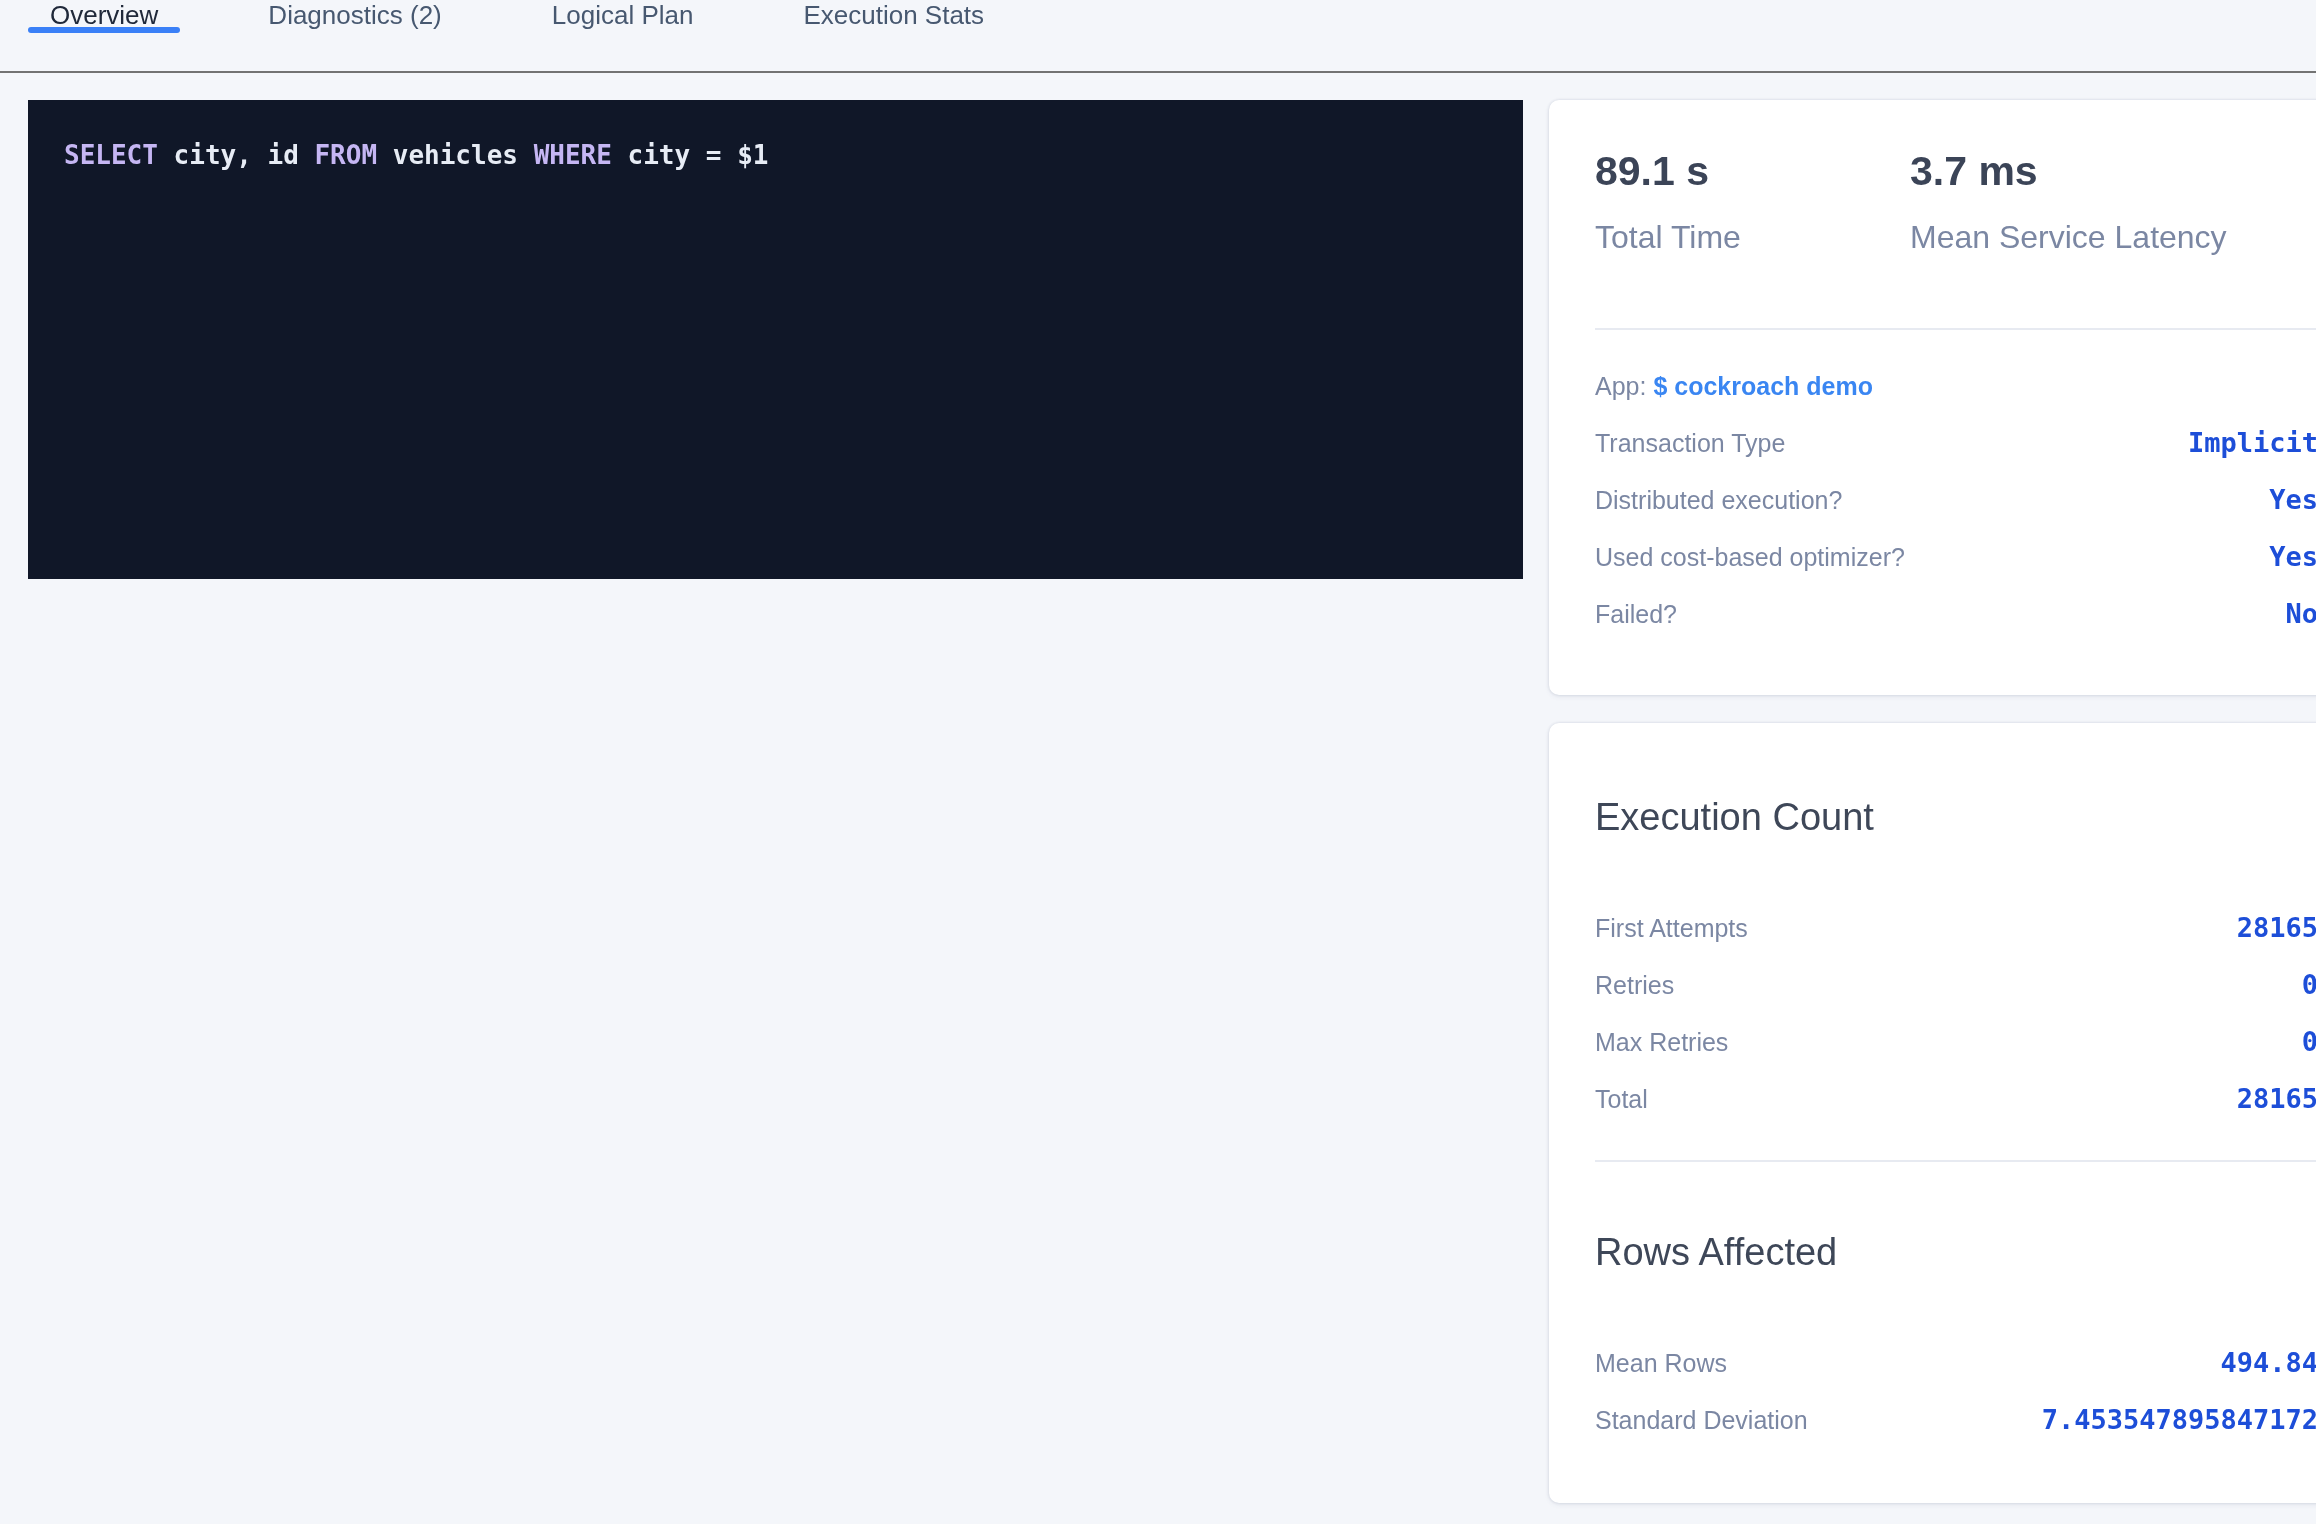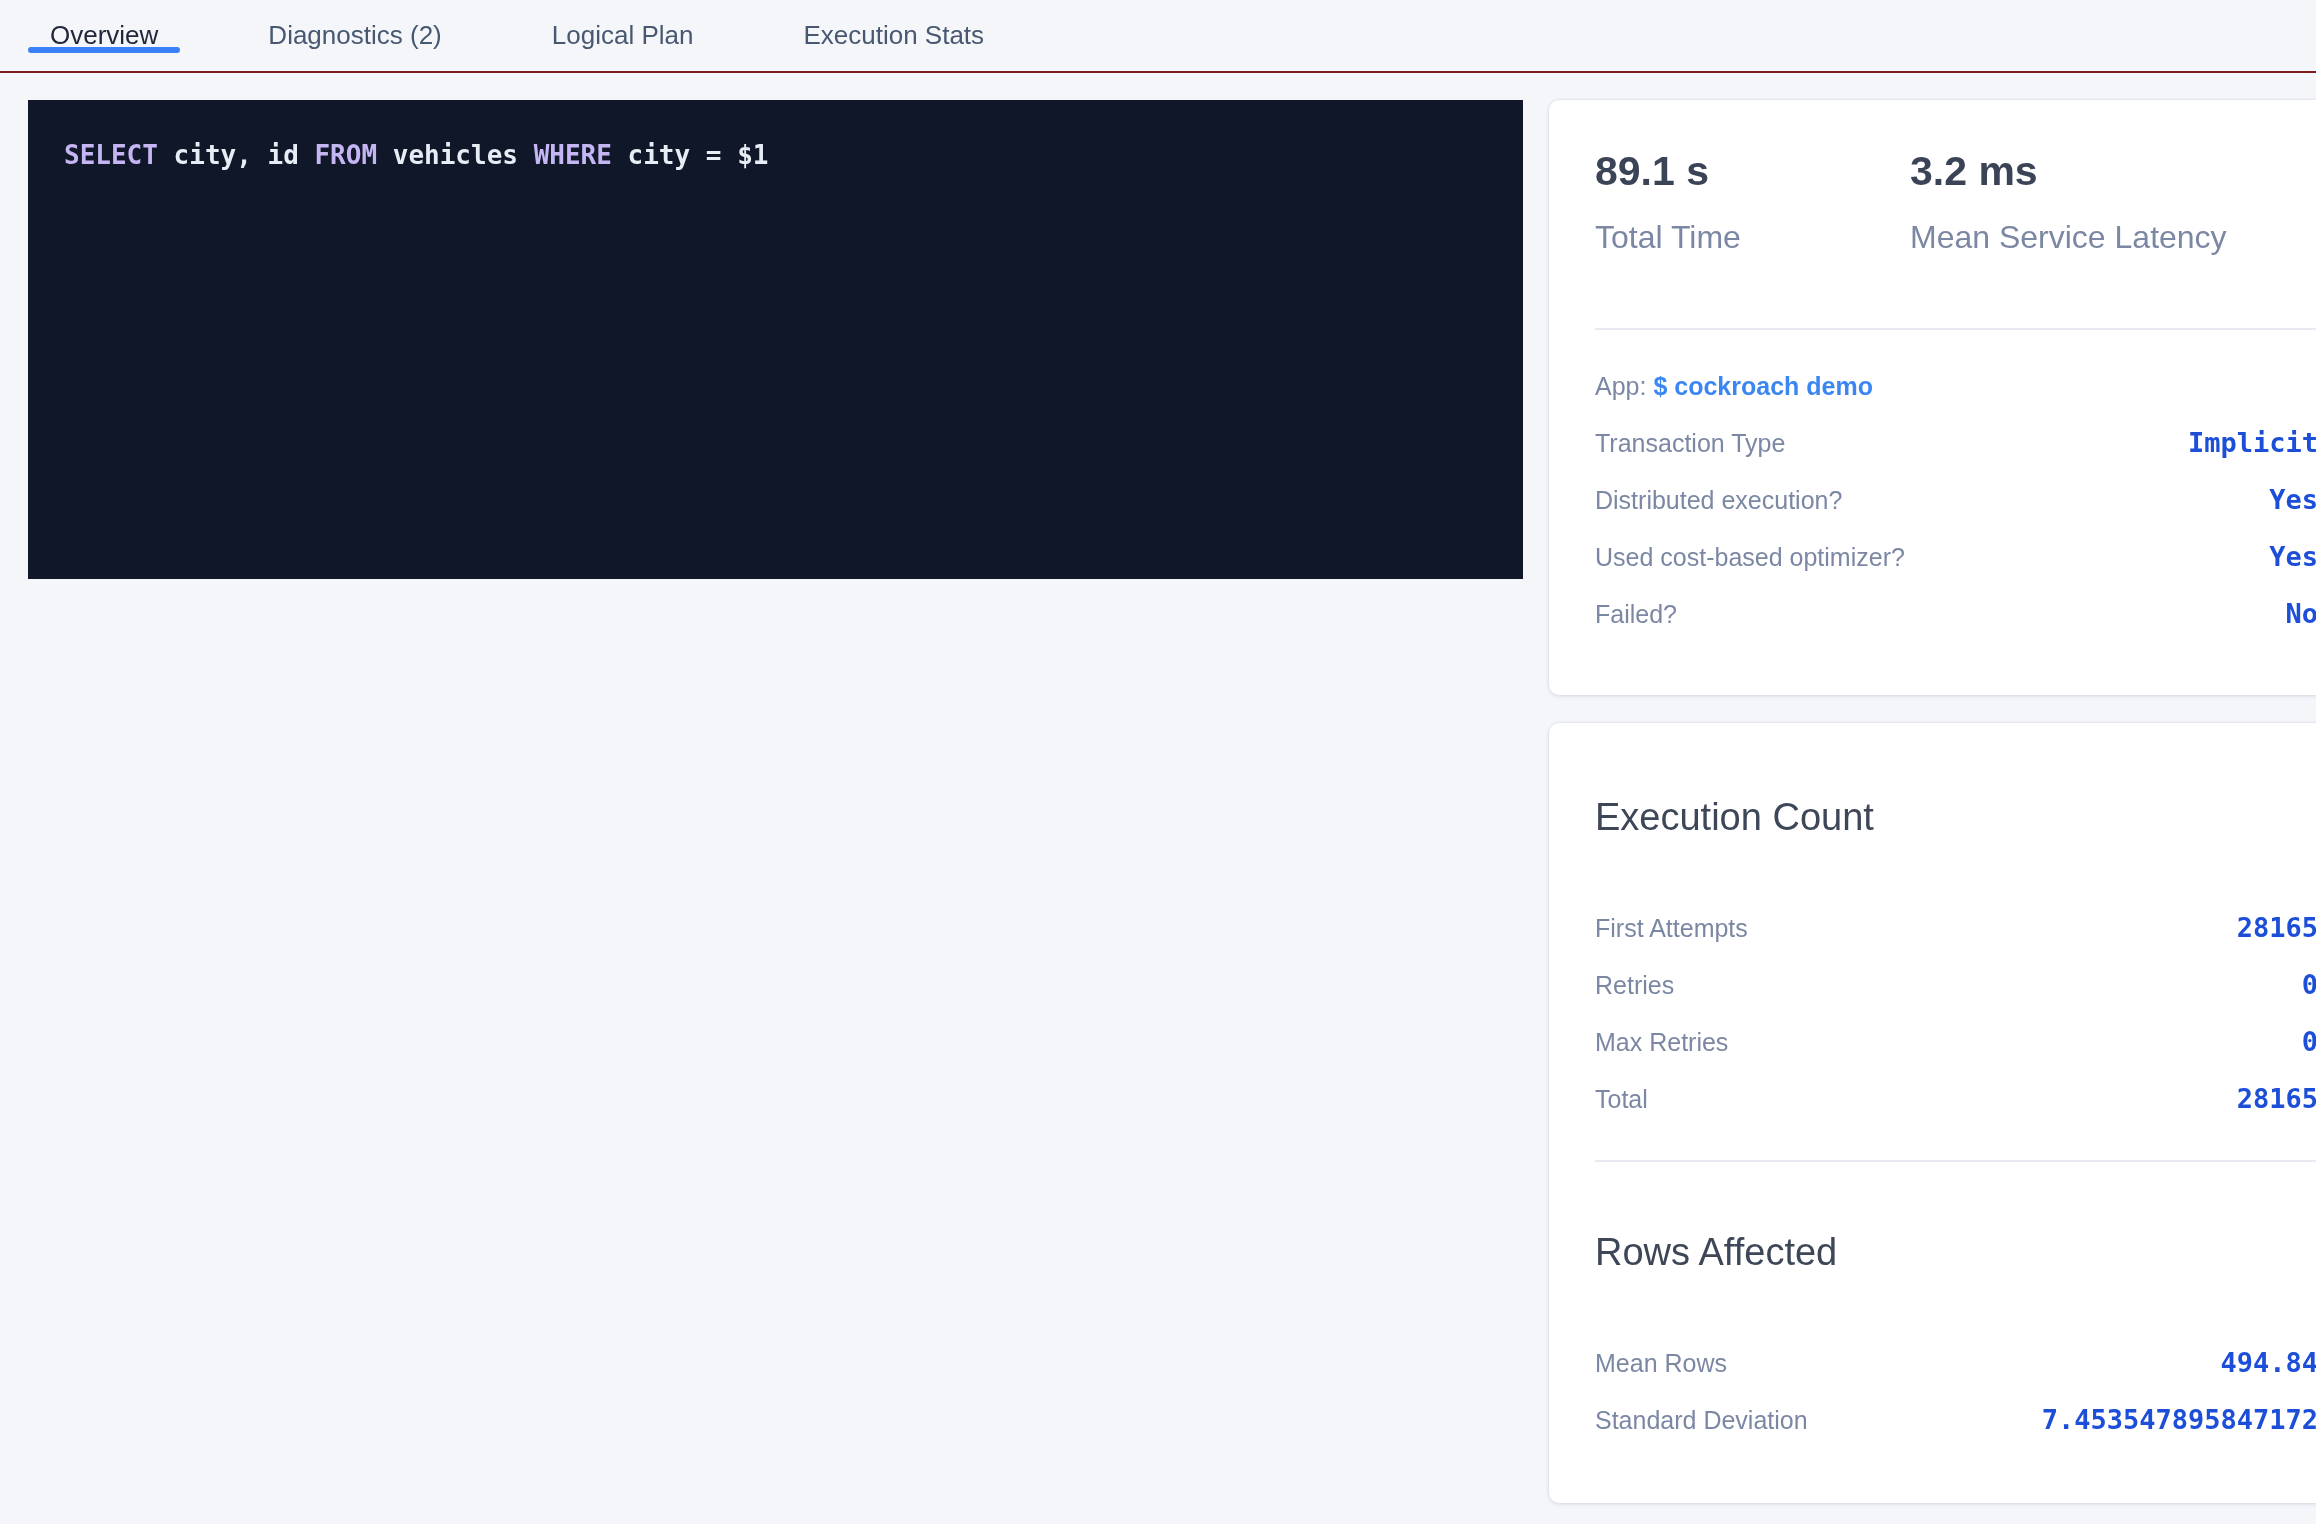--- a/index.html
+++ b/index.html
@@ -6,23 +6,23 @@
   html,body { width:2316px; height:1524px; }
   body {
     background:#f4f6fa;
     font-family:"Liberation Sans", sans-serif;
     overflow:hidden;
   }
 
   
   .tabbar {
     height:73px;
-    border-bottom:2px solid #7f1d1d;
-    display:flex;
-    align-items:center;
+    border-bottom:2px solid #737373;
+    display:flex;
+    align-items:flex-start;
     padding-left:28px;
   }
   .tab {
     position:relative;
     display:flex;
     align-items:center;
     padding:0 22px;
     margin-right:66px;
     font-size:26px;
     color:#475870;
@@ -165,21 +165,21 @@
 
   <div class="right-col">
 
     <section class="card overview-card">
       <div class="stats-row">
         <div class="stat">
           <div class="stat-value">89.1 s</div>
           <div class="stat-label">Total Time</div>
         </div>
         <div class="stat">
-          <div class="stat-value">3.2 ms</div>
+          <div class="stat-value">3.7 ms</div>
           <div class="stat-label">Mean Service Latency</div>
         </div>
       </div>
 
       <div class="divider"></div>
 
       <div class="app-row">
         <span>App:</span>
         <a class="app-link">$ cockroach demo</a>
       </div>

